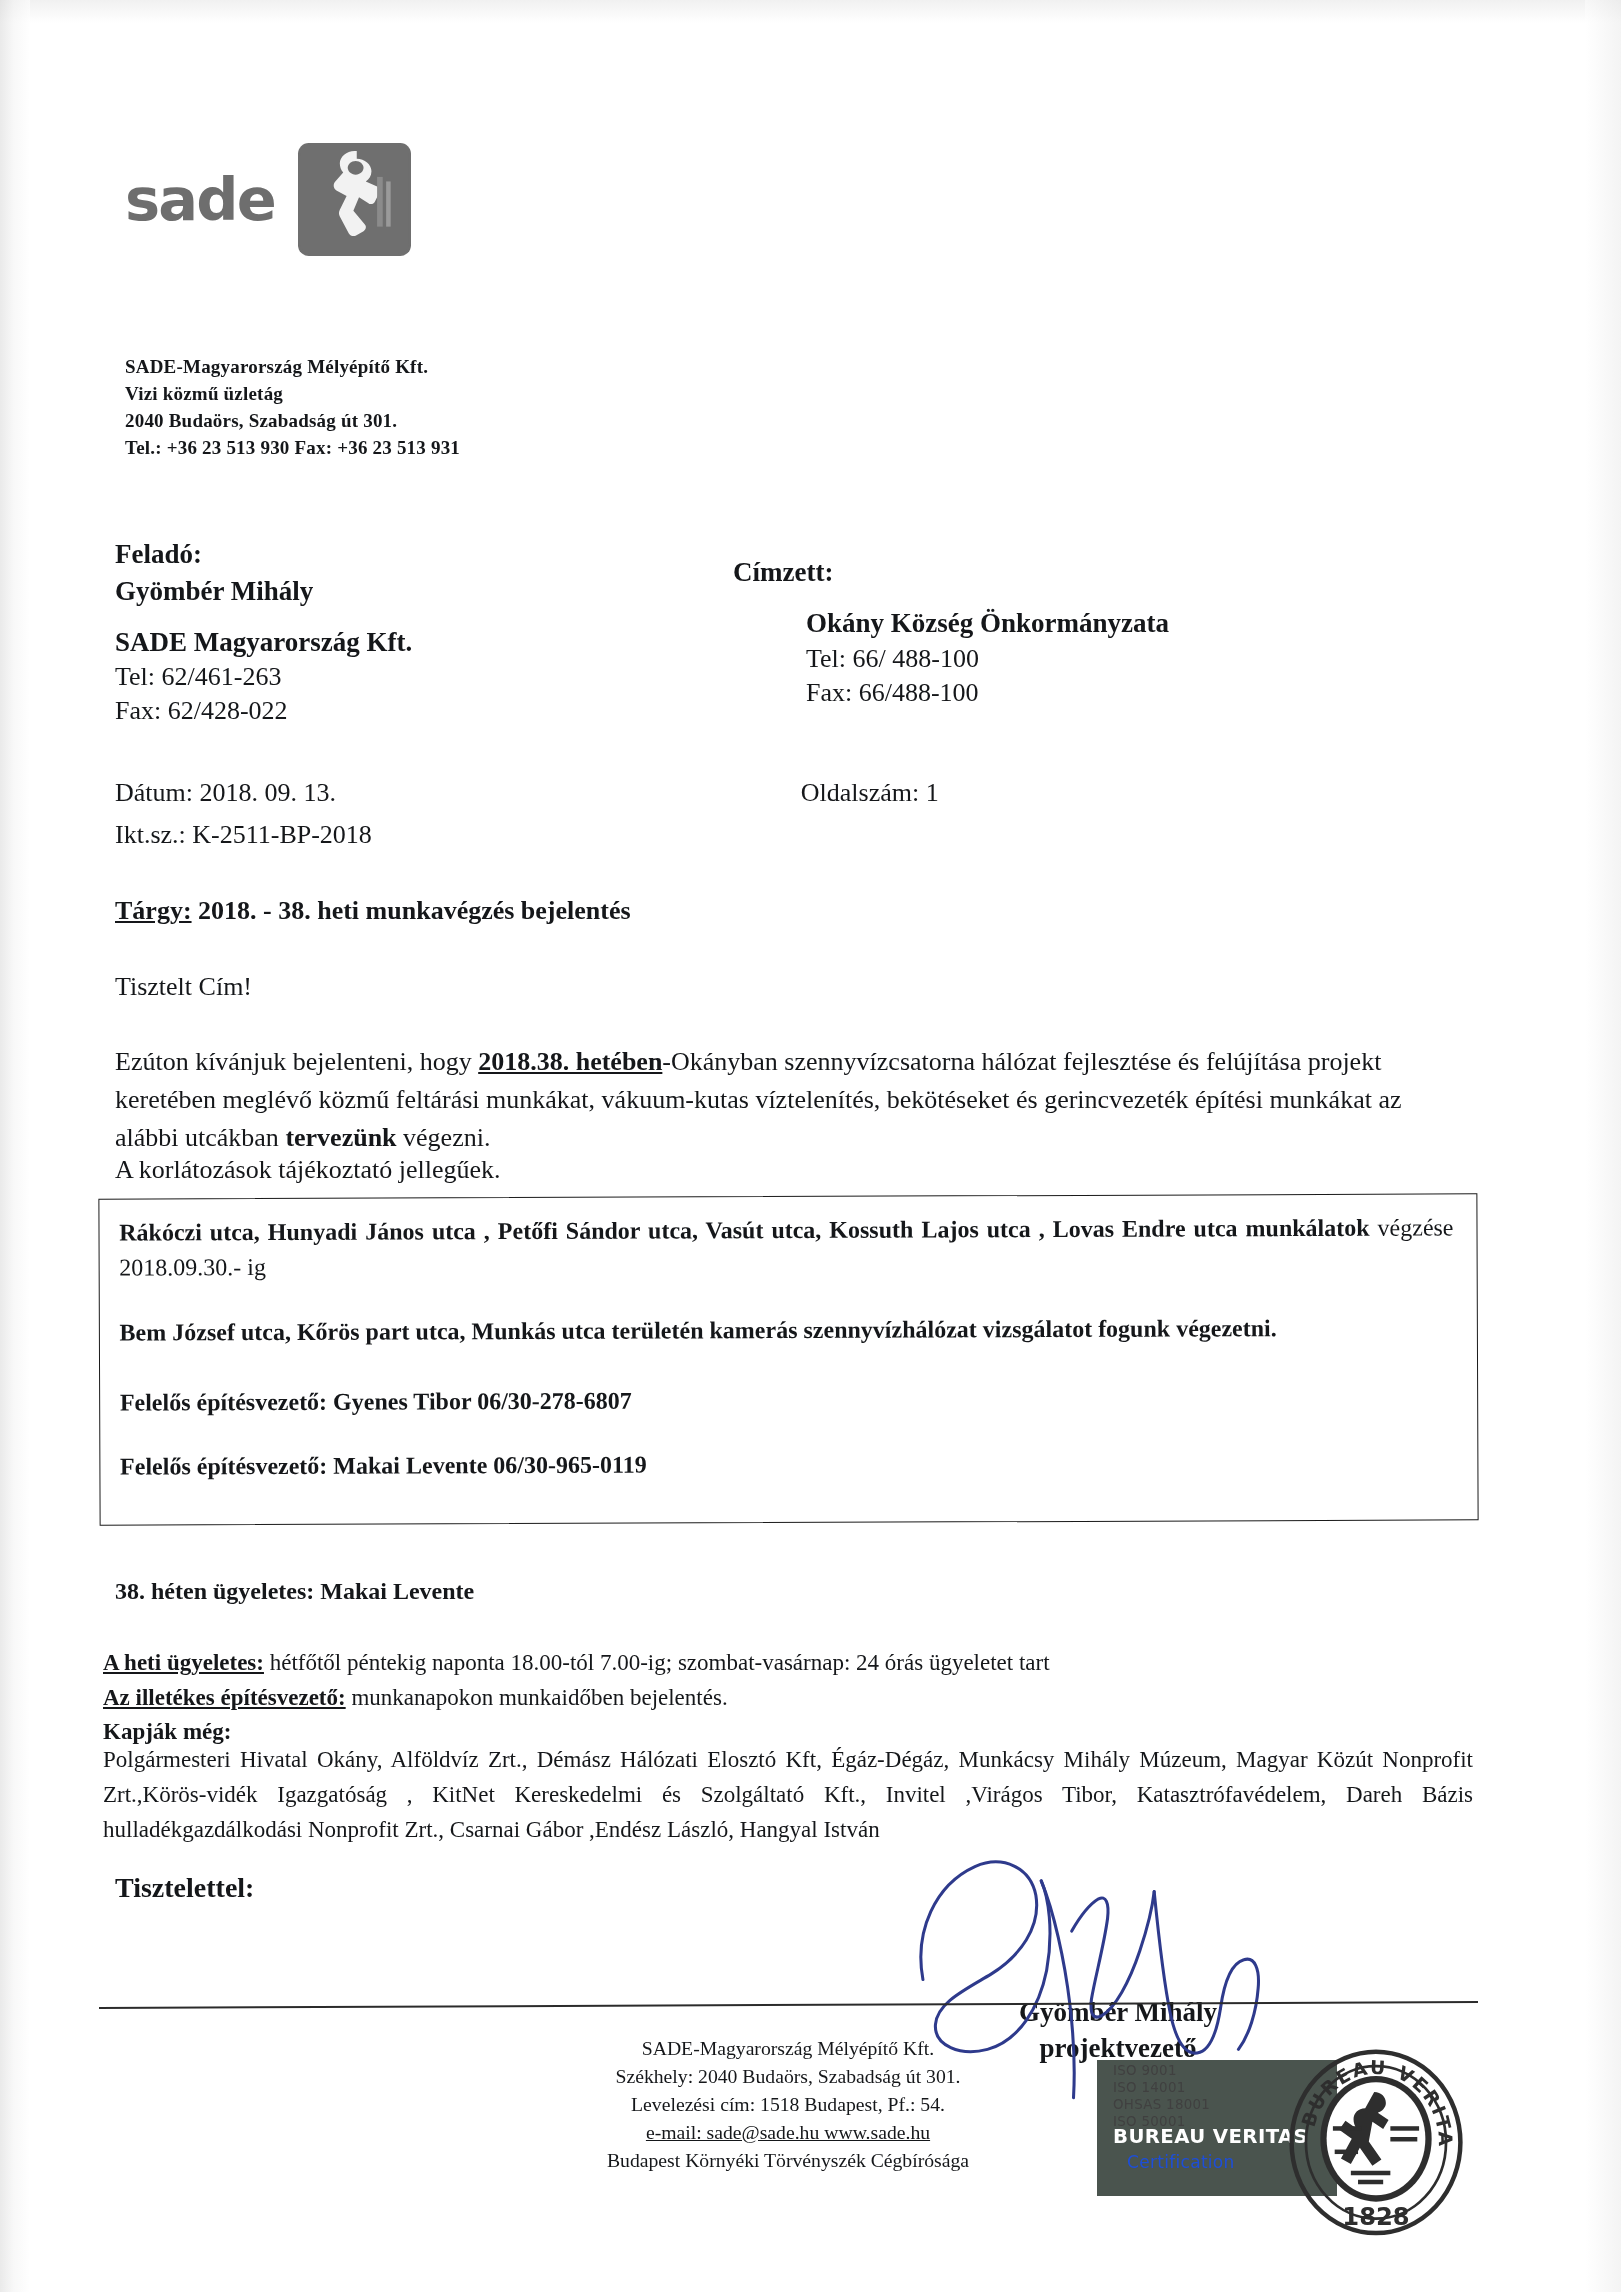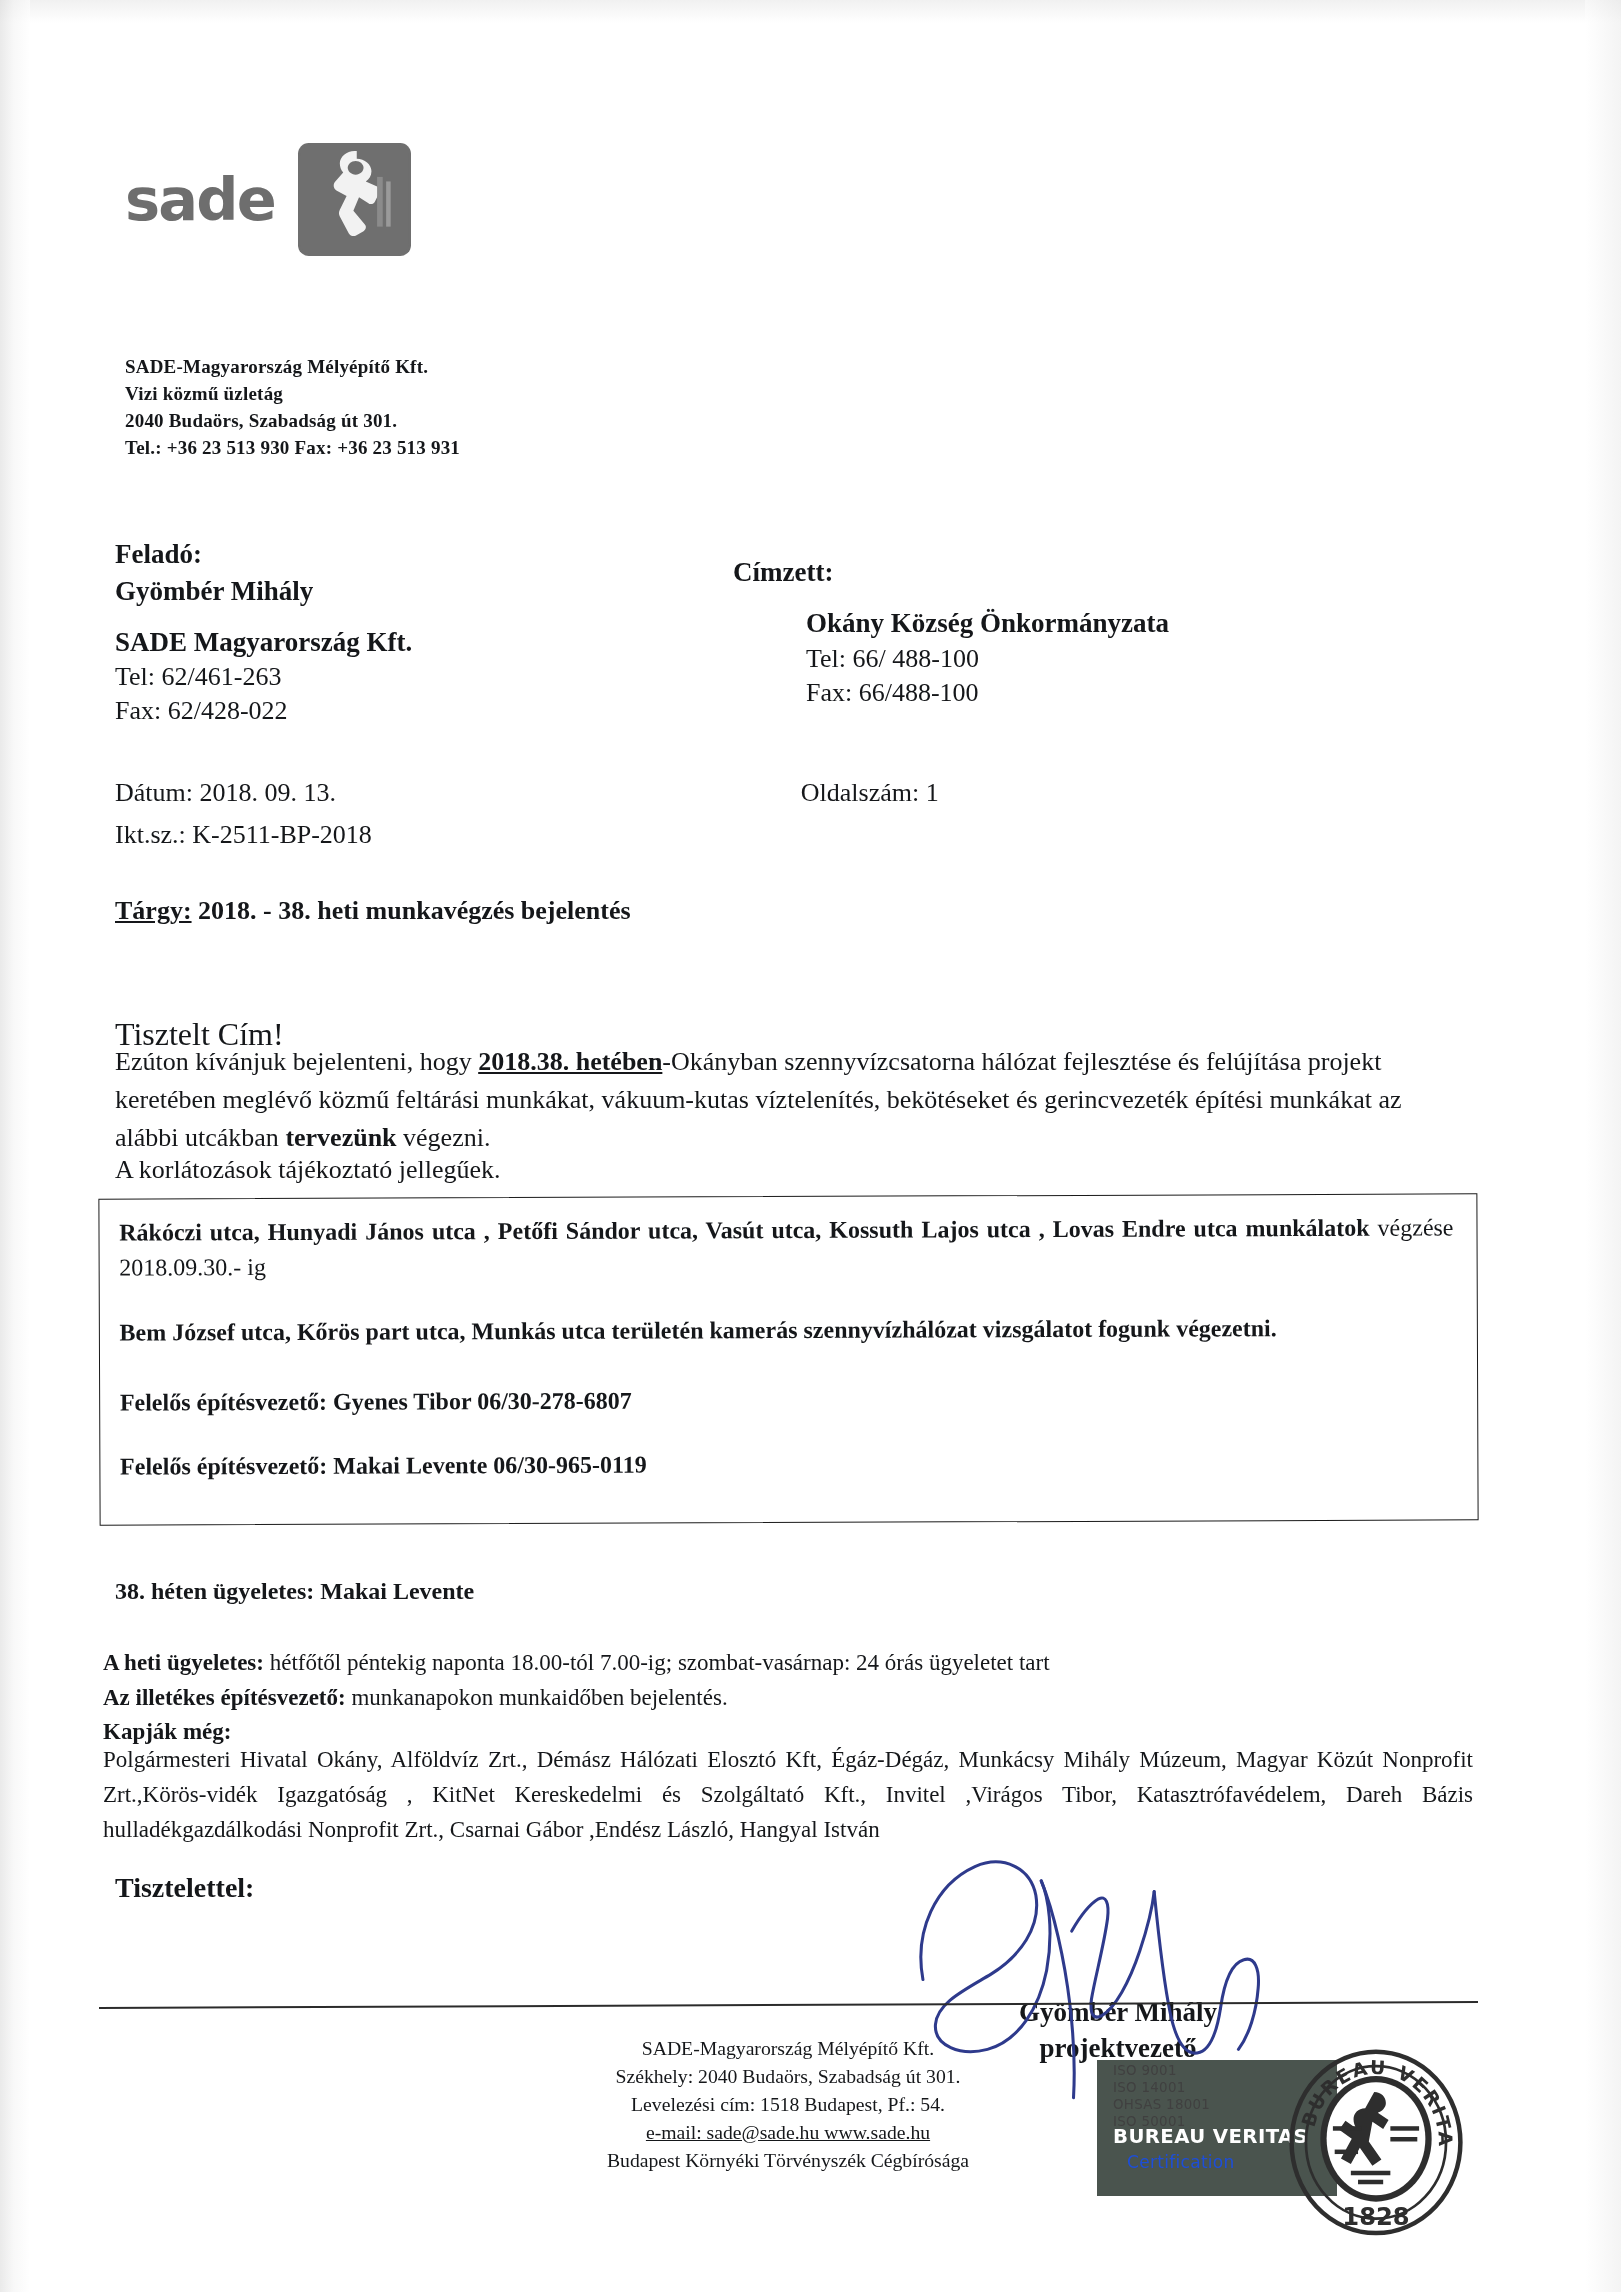--- a/index.html
+++ b/index.html
@@ -125,22 +125,22 @@
     left: 115px;
     top: 896px;
     font-size: 26px;
     font-weight: bold;
   }
   .subject .u { text-decoration: underline; }
 
   .salutation {
     position: absolute;
     left: 115px;
-    top: 1016px;
-    font-size: 32px;
+    top: 972px;
+    font-size: 26px;
   }
 
   .body-par {
     position: absolute;
     left: 115px;
     top: 1030px;
     width: 1354px;
     font-size: 26px;
     line-height: 1.47;
     text-align: left;
@@ -194,21 +194,21 @@
     font-weight: bold;
   }
   .duty-block {
     position: absolute;
     left: 103px;
     top: 1646px;
     width: 1370px;
     font-size: 23px;
     line-height: 1.5;
   }
-  .duty-block .u  { font-weight: bold; text-align: center; }
+  .duty-block .u  { text-decoration: underline; font-weight: bold; text-align: center; }
   .duty-block .hb { font-weight: bold; }
 
   .recipients-par {
     position: absolute;
     left: 103px;
     top: 1742px;
     width: 1370px;
     font-size: 23px;
     line-height: 1.53;
     text-align: justify;

